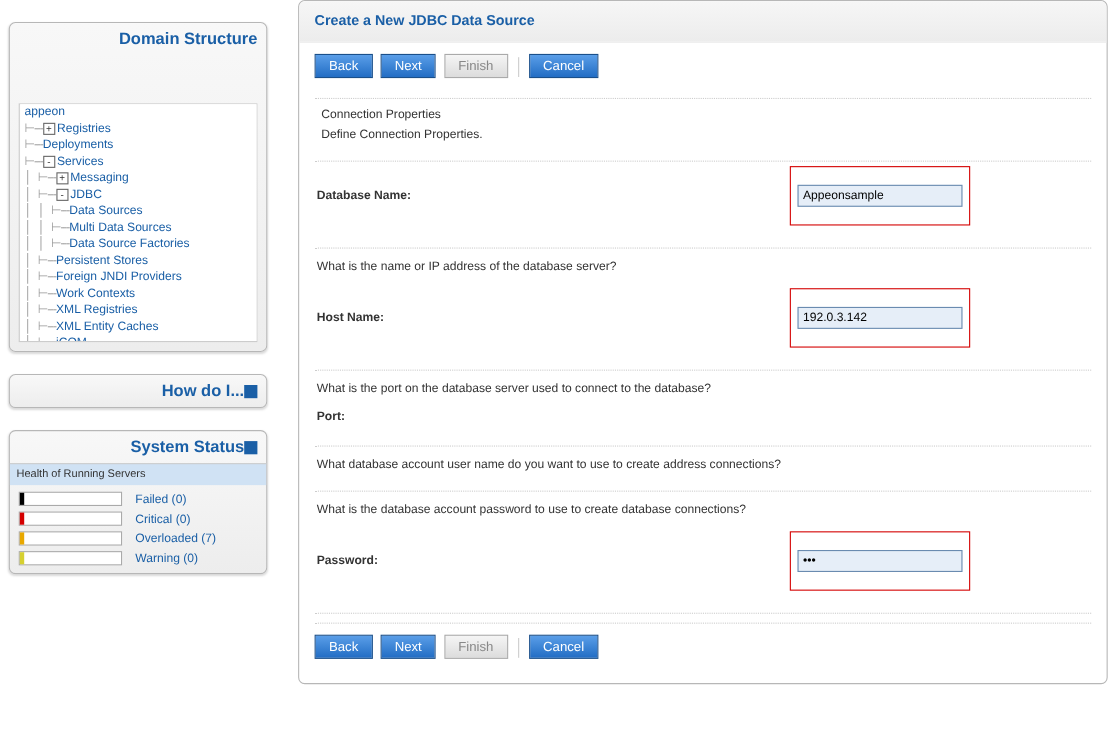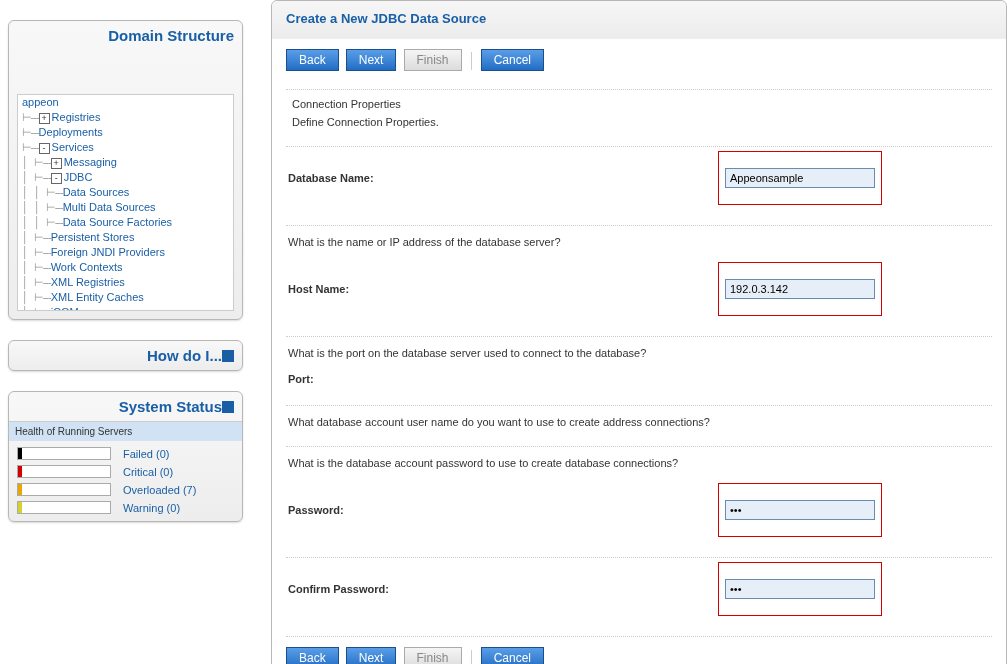--- a/index.html
+++ b/index.html
@@ -243,24 +243,20 @@
             </div>
             <div class="dotted-sep"></div>
             <div class="question">What database account user name do you want to use to create address connections?</div>
             <div class="dotted-sep"></div>
             <div class="question">What is the database account password to use to create database connections?</div>
             <div class="field-row">
               <label>Password:</label>
               <span class="input-wrap"><input type="password" value="xxx" style=""></span>
             </div>
             <div class="dotted-sep"></div>
-            <div class="field-row">
-              <label>Confirm Password:</label>
-              <span class="input-wrap"><input type="password" value="xxx" style=""></span>
-            </div>
             <div class="dotted-sep"></div>
           </div>
       </div>
 
       <div class="button-row">
         <button class="btn">Back</button>
         <button class="btn">Next</button>
         <button class="btn disabled">Finish</button>
         <span class="btn-sep"></span>
         <button class="btn">Cancel</button>

